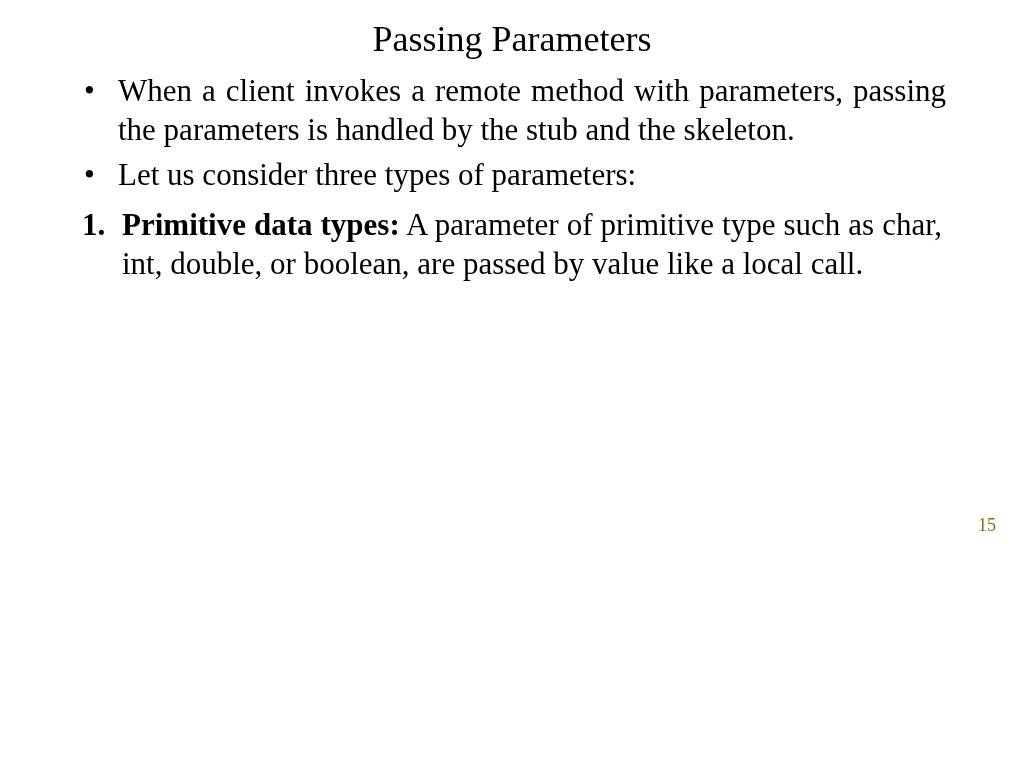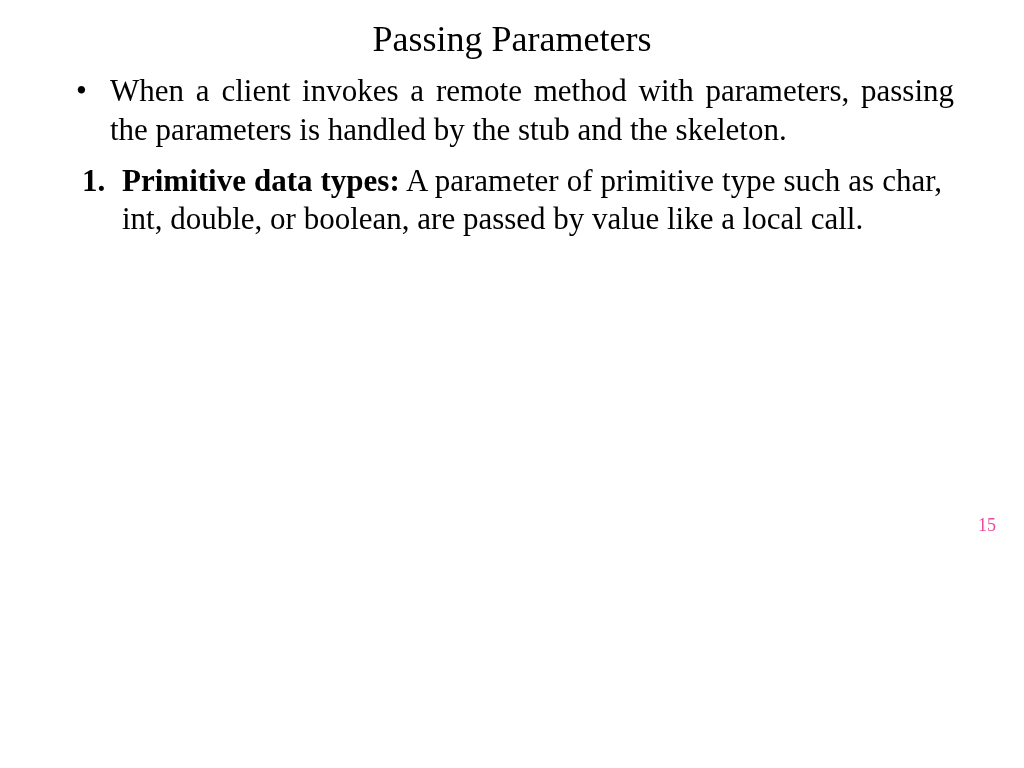--- a/index.html
+++ b/index.html
@@ -20,21 +20,21 @@
     padding: 18px 40px 40px 40px;
   }
   .title {
     text-align: center;
     font-size: 36px;
     font-weight: 400;
     margin: 0 0 12px 0;
   }
   ul.bullets {
     list-style: none;
-    margin: 0;
+    margin: 8px;
     padding: 0 30px 0 70px;
   }
   ul.bullets li {
     position: relative;
     font-size: 31px;
     line-height: 1.25;
     text-align: justify;
     margin-bottom: 6px;
   }
   ul.bullets li::before {
@@ -65,32 +65,33 @@
     top: 0;
     font-weight: 700;
     font-size: 31px;
   }
   .b { font-weight: 700; }
   .page-number {
     position: absolute;
     right: 28px;
     bottom: 20px;
     font-size: 18px;
-    color: #ec4899;
+    color: #a16207;
     font-family: "Times New Roman", Times, serif;
   }
 </style>
 </head>
 <body>
 
 <div class="slide">
   <h1 class="title">Passing Parameters</h1>
 
   <ul class="bullets">
     <li>When a client invokes a remote method with parameters, passing the parameters is handled by the stub and the skeleton.</li>
+    <li>Let us consider three types of parameters:</li>
   </ul>
 
   <ol class="numlist">
     <li>
       <span class="b">Primitive data types:</span><span> A parameter of primitive type such as char, int, double, or boolean, are passed by value like a local call.</span>
     </li>
   </ol>
 
   <div class="page-number">15</div>
 </div>

